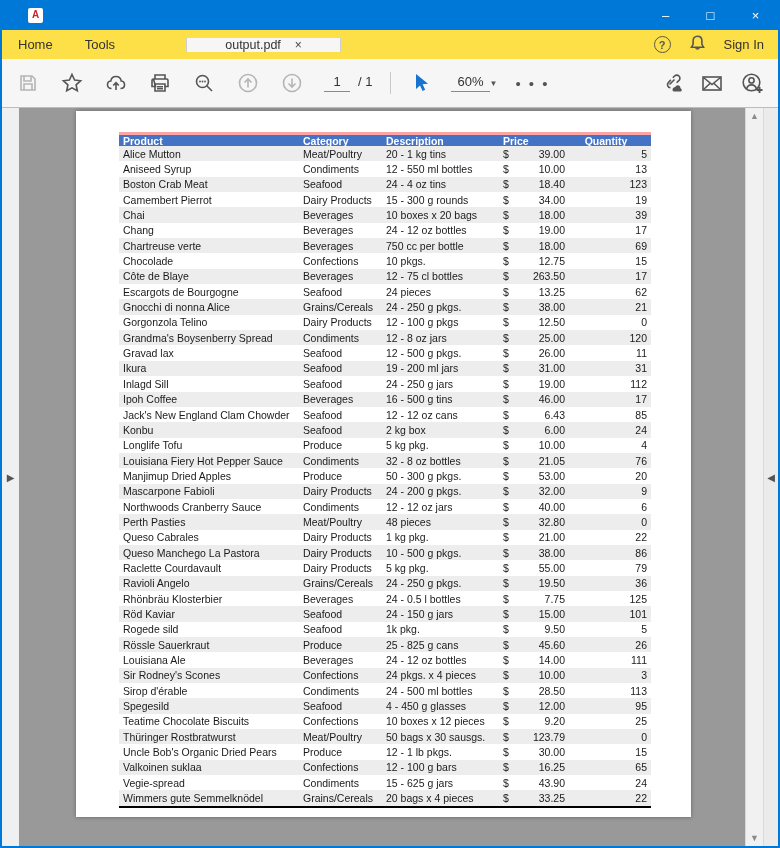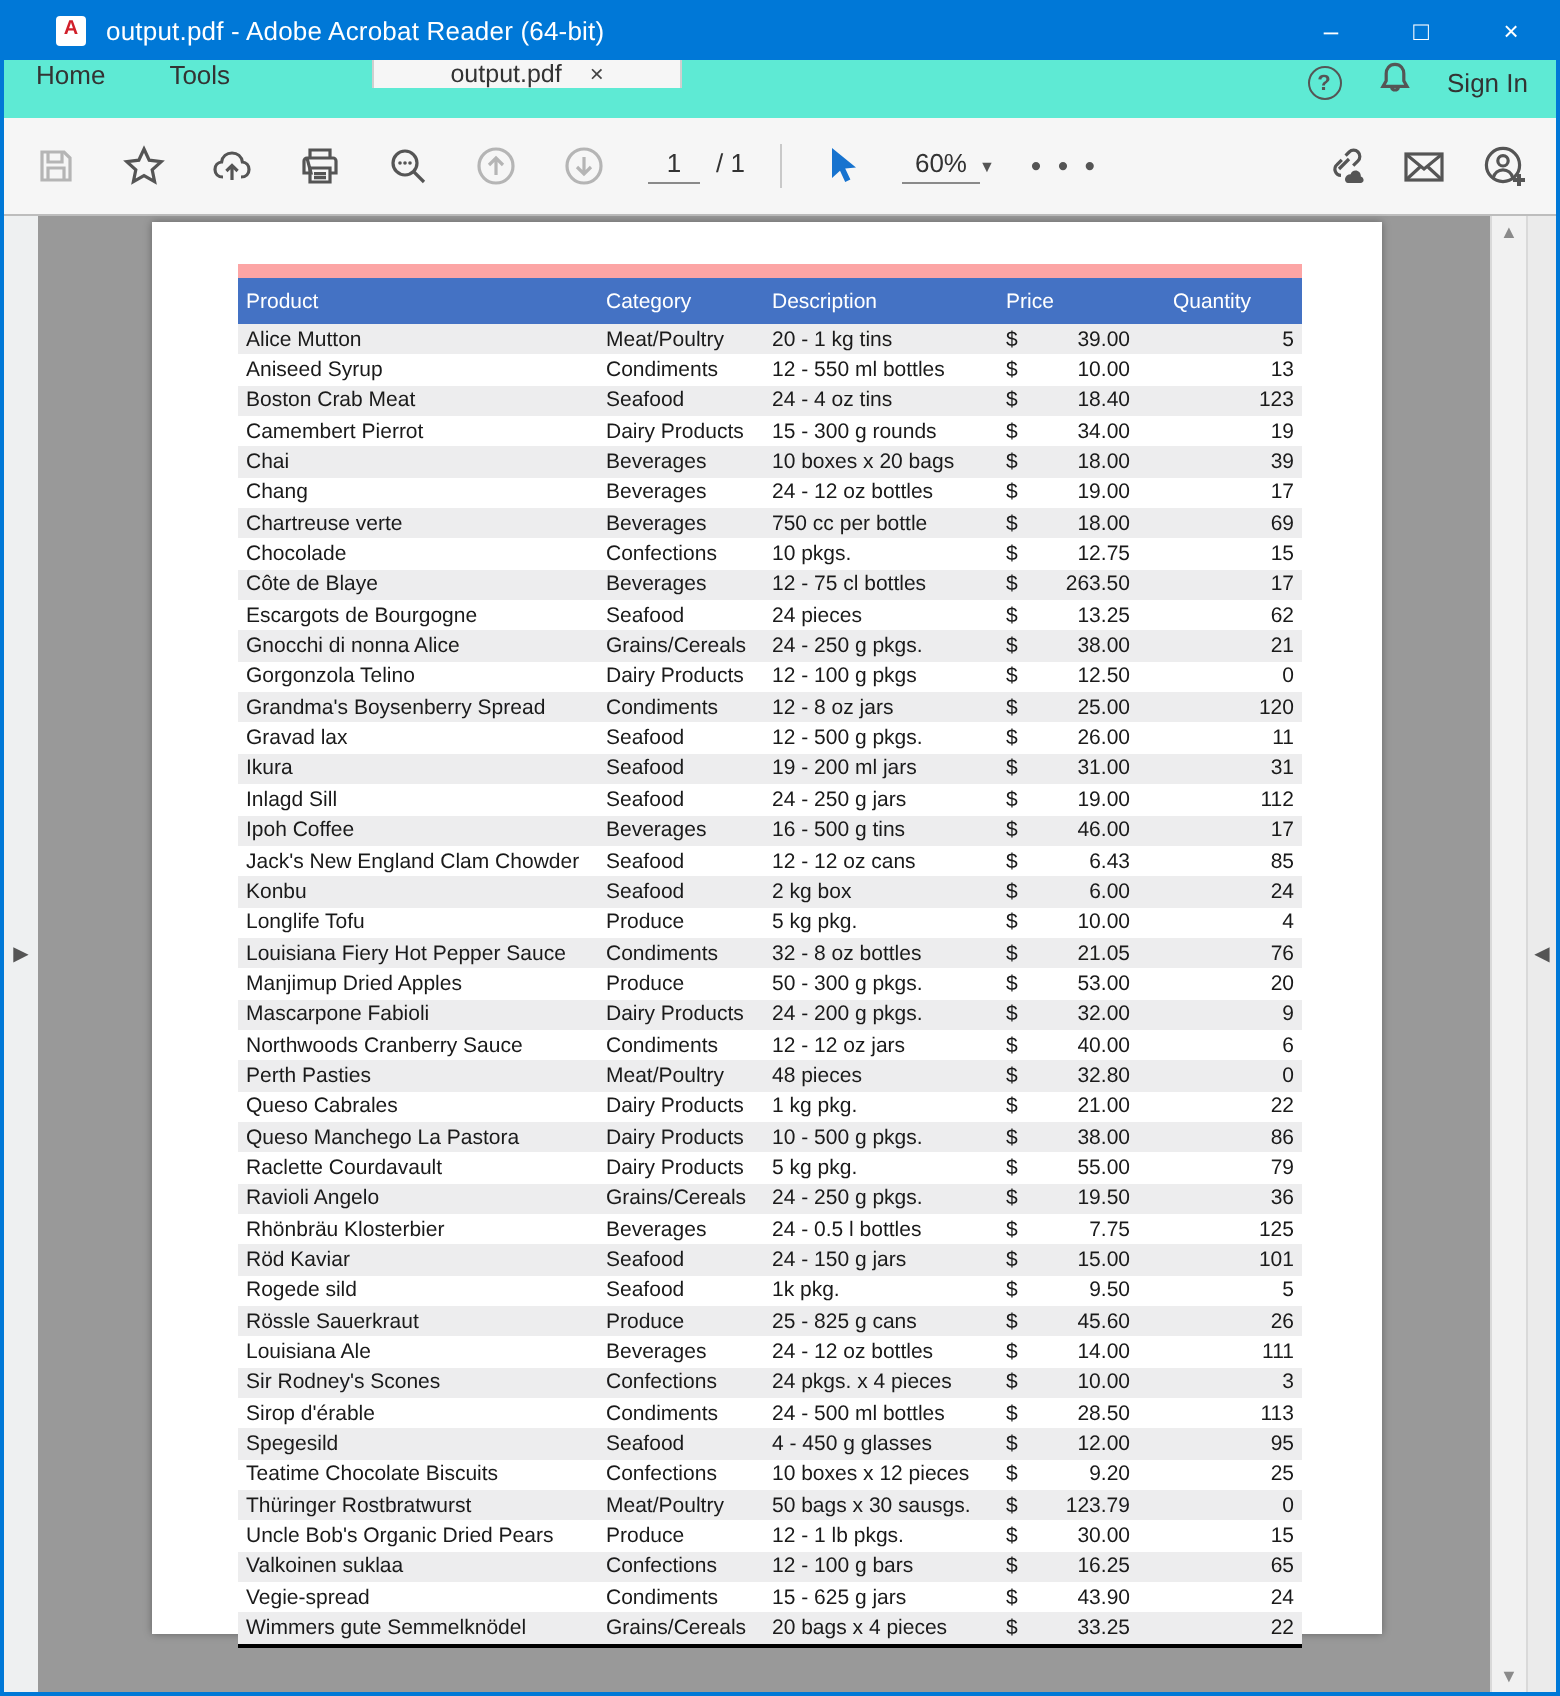--- a/index.html
+++ b/index.html
@@ -16,21 +16,21 @@
   .title-text { font-size:13px; letter-spacing:.1px; }
   .win-controls { margin-left:auto; display:flex; height:100%; }
   .win-btn { width:45px; height:100%; display:flex; align-items:center; justify-content:center;
              font-size:13px; color:#fff; cursor:default; }
 
   
   .menubar { height:22px; background:#f7f7f7; display:flex; align-items:center; padding-left:8px; flex:0 0 auto; }
   .menu-item { font-size:12px; color:#222; padding:3px 9px; }
 
   
-  .tabbar { height:29px; background:#5eead4; display:flex; align-items:flex-start; flex:0 0 auto; }
+  .tabbar { height:29px; background:#fde047; display:flex; align-items:center; flex:0 0 auto; }
   .nav-tab { font-size:13px; color:#333; display:flex; align-items:center; padding:0 16px; }
   .doc-tab { background:#f6f6f6; border-left:1px solid #cfcfcf; border-right:1px solid #cfcfcf;
              display:flex; align-items:center; padding:0 12px; margin-left:55px; min-width:155px; justify-content:center; gap:14px; }
   .doc-tab .doc-title { font-size:12.5px; color:#333; }
   .doc-tab .tab-close { font-size:12px; color:#444; }
   .tab-right { margin-left:auto; display:flex; align-items:center; gap:18px; padding-right:14px; }
   .help-circle { width:17px; height:17px; border:1.6px solid #555; border-radius:50%;
                  display:flex; align-items:center; justify-content:center; font-size:11px; font-weight:bold; color:#555; }
   .signin { font-size:13px; color:#333; font-weight:400; }
 
@@ -63,39 +63,38 @@
   .sb-arrow { color:#8a8a8a; font-size:9px; }
   .right-strip { flex:0 0 15px; background:#ebebeb; border-left:1px solid #d9d9d9;
                  display:flex; align-items:center; justify-content:center; }
 
   
   .ptable { position:absolute; left:43px; top:21px; width:532px; font-size:10.5px; color:#1a1a1a;
             border-bottom:2px solid #000; }
   .trow { display:grid; grid-template-columns:182px 83px 112px 75px 80px; height:15.35px; align-items:center;
           background:#fff; white-space:nowrap; overflow:hidden; }
   .trow.odd { background:#ededee; }
-  .thead { background:#4472c4; color:#fff; font-weight:normal; height:30px; border-top:7px solid #fca5a5; }
+  .thead { background:#4472c4; color:#fff; font-weight:bold; height:14px; border-top:3px solid #fca5a5; }
   .c-prod { padding-left:4px; overflow:hidden; }
   .c-cat  { padding-left:2px; overflow:hidden; }
   .c-desc { padding-left:2px; overflow:hidden; }
   .c-price { display:flex; justify-content:space-between; padding:0 6px 0 7px; }
   .c-qty { text-align:right; padding-right:4px; }
   .thead .c-price { display:block; padding-left:7px; }
   .thead .c-qty { text-align:center; padding-right:10px; }
 </style>
 </head>
 <body>
 
 <div id="window">
 
   <div class="titlebar">
     <div class="app-icon">
       <span>A</span>
     </div>
-    <div class="title-text">output.pdf - Adobe Acrobat Reader (64-bit)</div>
     <div class="win-controls">
       <div class="win-btn">–</div>
       <div class="win-btn">□</div>
       <div class="win-btn">×</div>
     </div>
   </div>
 
 
   <div class="tabbar">
     <div class="nav-tab">Home</div>

